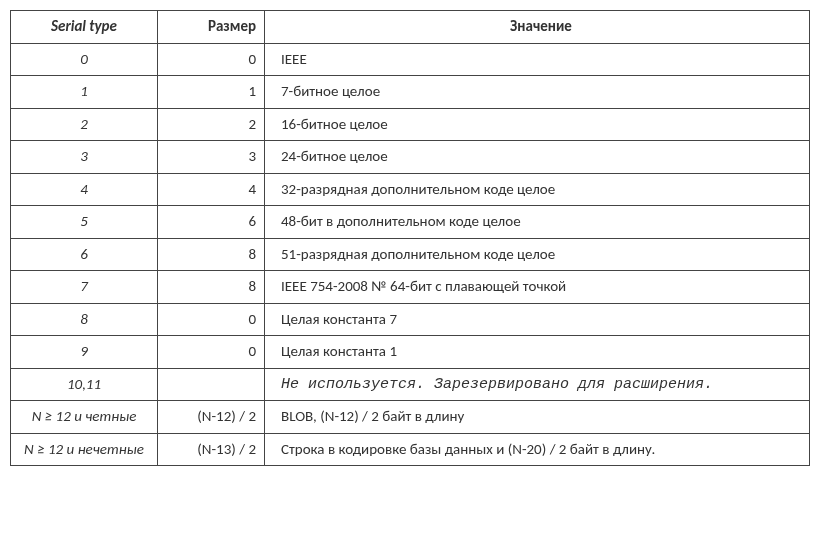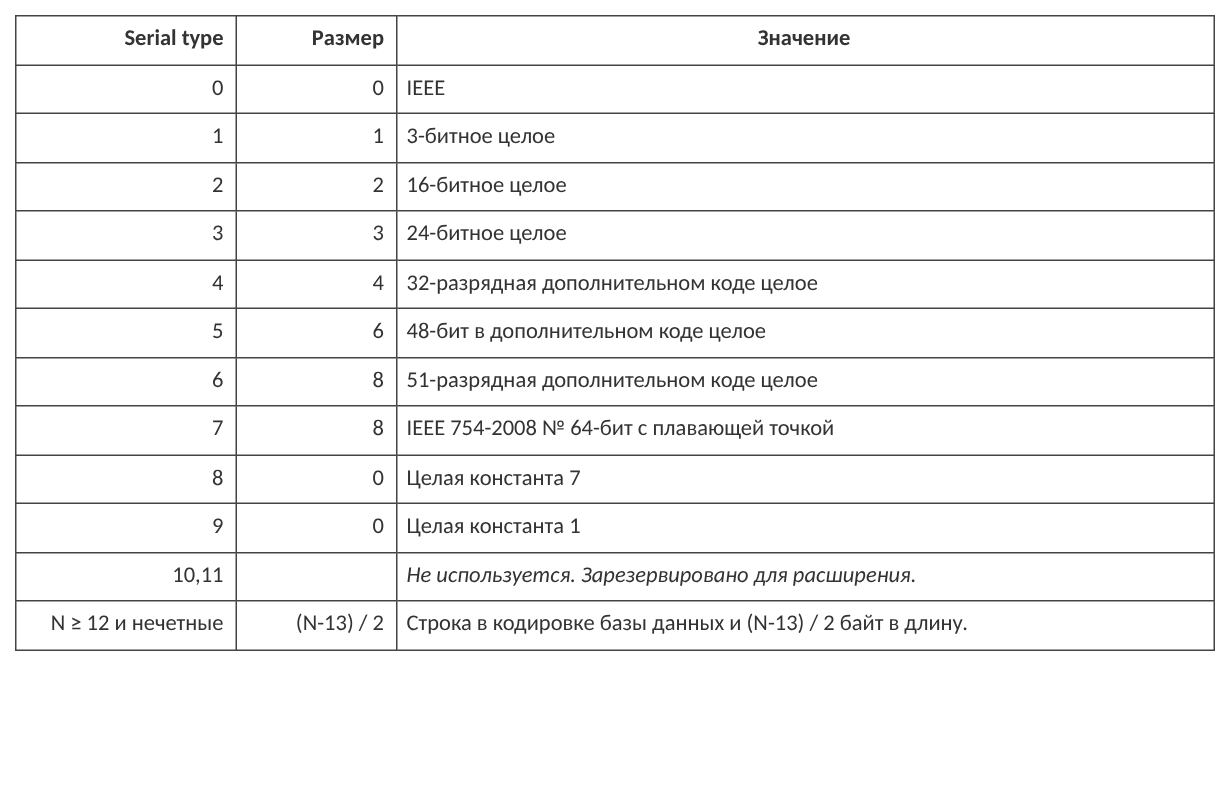--- a/index.html
+++ b/index.html
@@ -18,25 +18,25 @@
     border: 1px solid #444;
     padding: 6px 8px;
     vertical-align: middle;
     line-height: 1.3;
   }
   th {
     text-align: center;
     font-weight: bold;
     background: #fff;
   }
-  .col-serial { width: 130px; text-align: right; }
+  .col-serial { width: 130px; text-align: center; font-style: italic; }
   .col-size   { width: 90px;  text-align: right; }
-  .col-value  { text-align: left; padding-left: 6px; }
+  .col-value  { text-align: left; padding-left: 16px; }
   th.col-value { text-align: center; }
-  .italic-row td.col-value { font-style: italic; }
+  .italic-row td.col-value { font-style: italic; font-family: Liberation Mono, monospace; }
 </style>
 </head>
 <body>
 
 <table>
   <thead>
     <tr>
       <th class="col-serial">Serial type</th>
       <th class="col-size">Размер</th>
       <th class="col-value">Значение</th>
@@ -44,21 +44,21 @@
   </thead>
   <tbody id="tbody">
       <tr>
         <td class="col-serial">0</td>
         <td class="col-size">0</td>
         <td class="col-value">IEEE</td>
       </tr>
       <tr>
         <td class="col-serial">1</td>
         <td class="col-size">1</td>
-        <td class="col-value">3-битное целое</td>
+        <td class="col-value">7-битное целое</td>
       </tr>
       <tr>
         <td class="col-serial">2</td>
         <td class="col-size">2</td>
         <td class="col-value">16-битное целое</td>
       </tr>
       <tr>
         <td class="col-serial">3</td>
         <td class="col-size">3</td>
         <td class="col-value">24-битное целое</td>
@@ -92,18 +92,23 @@
         <td class="col-serial">9</td>
         <td class="col-size">0</td>
         <td class="col-value">Целая константа 1</td>
       </tr>
       <tr class="italic-row">
         <td class="col-serial">10,11</td>
         <td class="col-size"></td>
         <td class="col-value">Не используется. Зарезервировано для расширения.</td>
       </tr>
       <tr>
+        <td class="col-serial">N ≥ 12 и четные</td>
+        <td class="col-size">(N-12) / 2</td>
+        <td class="col-value">BLOB, (N-12) / 2 байт в длину</td>
+      </tr>
+      <tr>
         <td class="col-serial">N ≥ 12 и нечетные</td>
         <td class="col-size">(N-13) / 2</td>
-        <td class="col-value">Строка в кодировке базы данных и (N-13) / 2 байт в длину.</td>
+        <td class="col-value">Строка в кодировке базы данных и (N-20) / 2 байт в длину.</td>
       </tr>
     </tbody>
 </table>
 
 </body></html>

